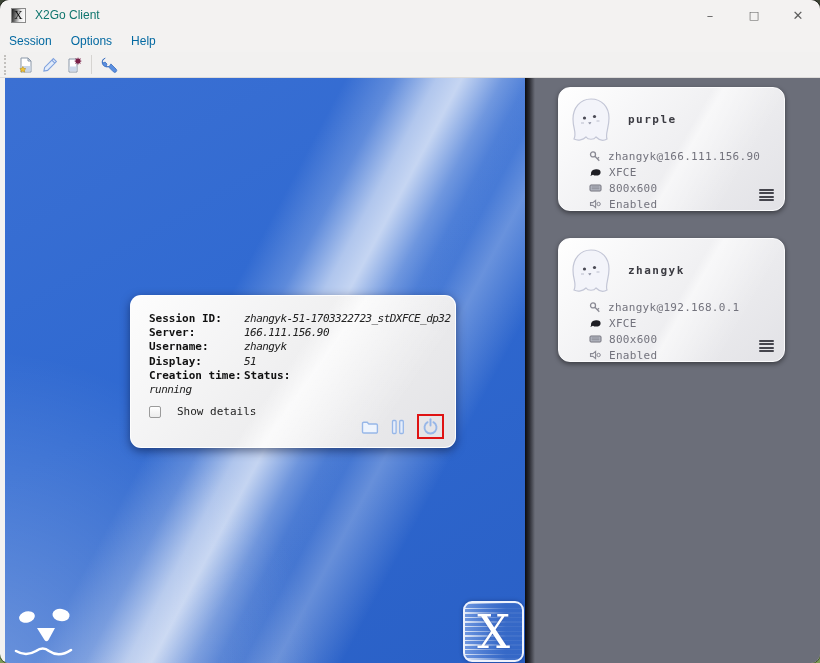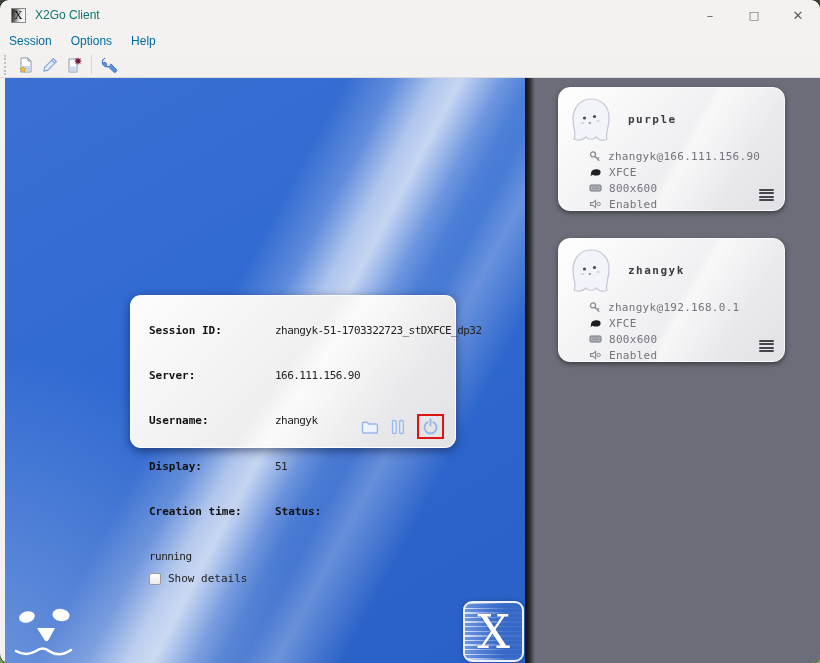--- a/index.html
+++ b/index.html
@@ -69,25 +69,25 @@
   
   .dialog {
     position:absolute; left:125px; top:217px; width:326px; height:153px; border-radius:11px;
     border:1px solid rgba(255,255,255,.9);
     background:
       linear-gradient(125deg, rgba(255,255,255,0) 48%, rgba(255,255,255,.75) 55%, rgba(255,255,255,.25) 70%, rgba(255,255,255,0) 80%),
       linear-gradient(135deg,#fdfdfd 0%,#f0f0f1 45%,#e3e3e6 100%);
     box-shadow:0 3px 10px rgba(0,10,40,.5);
     font-family:"DejaVu Sans Mono", monospace;
   }
-  .dlg-grid { margin:28px 0 0 18px; display:grid; grid-template-columns:95px 1fr;
-              font-size:11px; line-height:14.2px;gap:31px; }
+  .dlg-grid { margin:16px 0 0 18px; display:grid; grid-template-columns:95px 1fr;
+              font-size:11px; line-height:14.2px; }
   .dlg-label { font-weight:bold; color:#101010; white-space:nowrap; }
-  .dlg-value { color:#222; white-space:nowrap; letter-spacing:-.55px; }
-  .chk-row { margin:8px 0 0 18px; display:flex; align-items:center; gap:7px;
+  .dlg-value { color:#222; white-space:nowrap; letter-spacing:-.55px;font-style:italic; }
+  .chk-row { margin:8px 0 0 18px; display:flex; align-items:center; gap:16px;
              font-size:11px; color:#222; }
   .checkbox { width:12px; height:12px; border:1px solid #9b9b9b; border-radius:2px;
               background:linear-gradient(180deg,#ffffff,#ececec); }
   .dlg-actions { position:absolute; right:11px; bottom:8px; display:flex; align-items:center; gap:12px; }
   .act-btn { display:flex; align-items:center; justify-content:center; }
   .power-wrap { border:2px solid #df1313; padding:2px 3px; display:flex; align-items:center; }
   
   .catface { position:absolute; left:6px; bottom:3px; }
   .xlogo {
     position:absolute; right:1px; bottom:1px; width:61px; height:61px;

